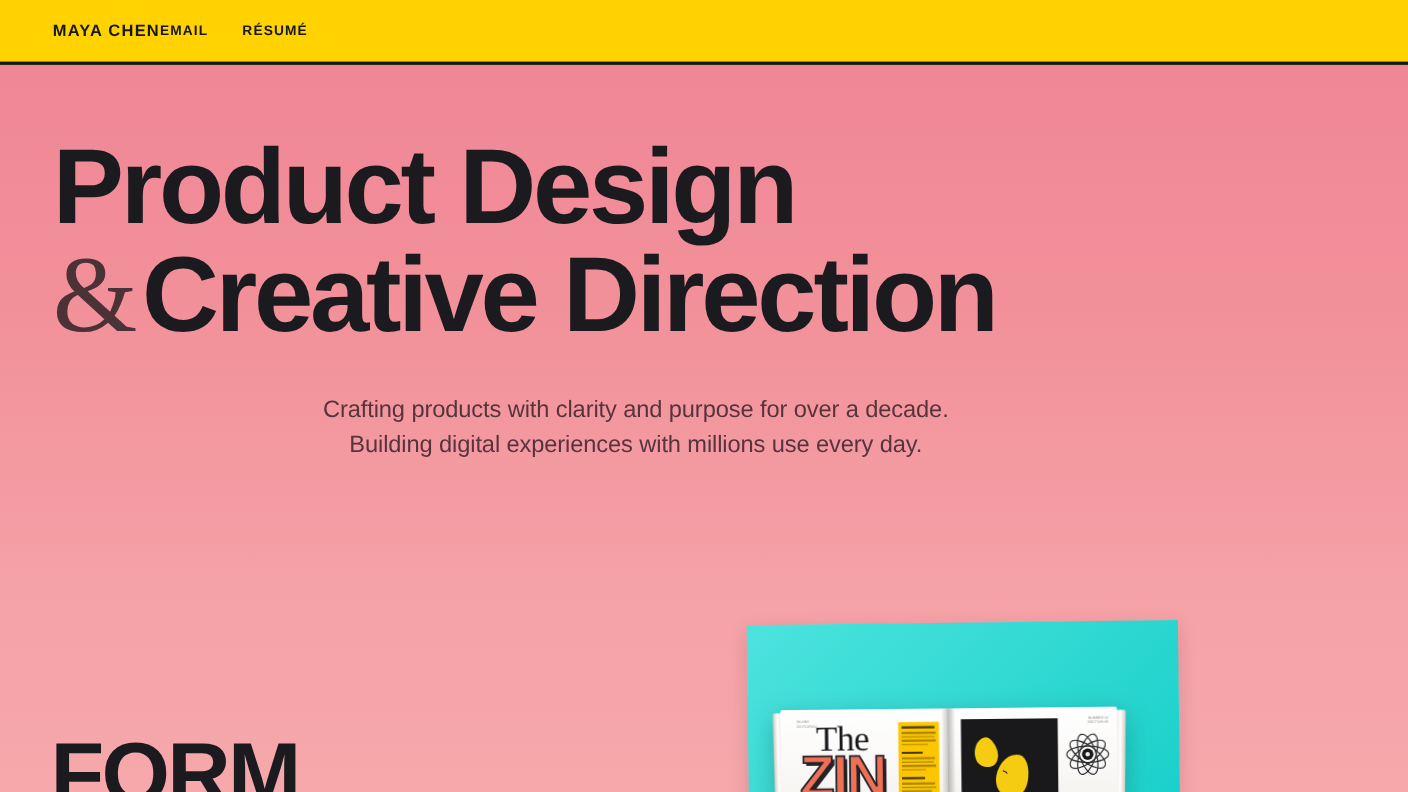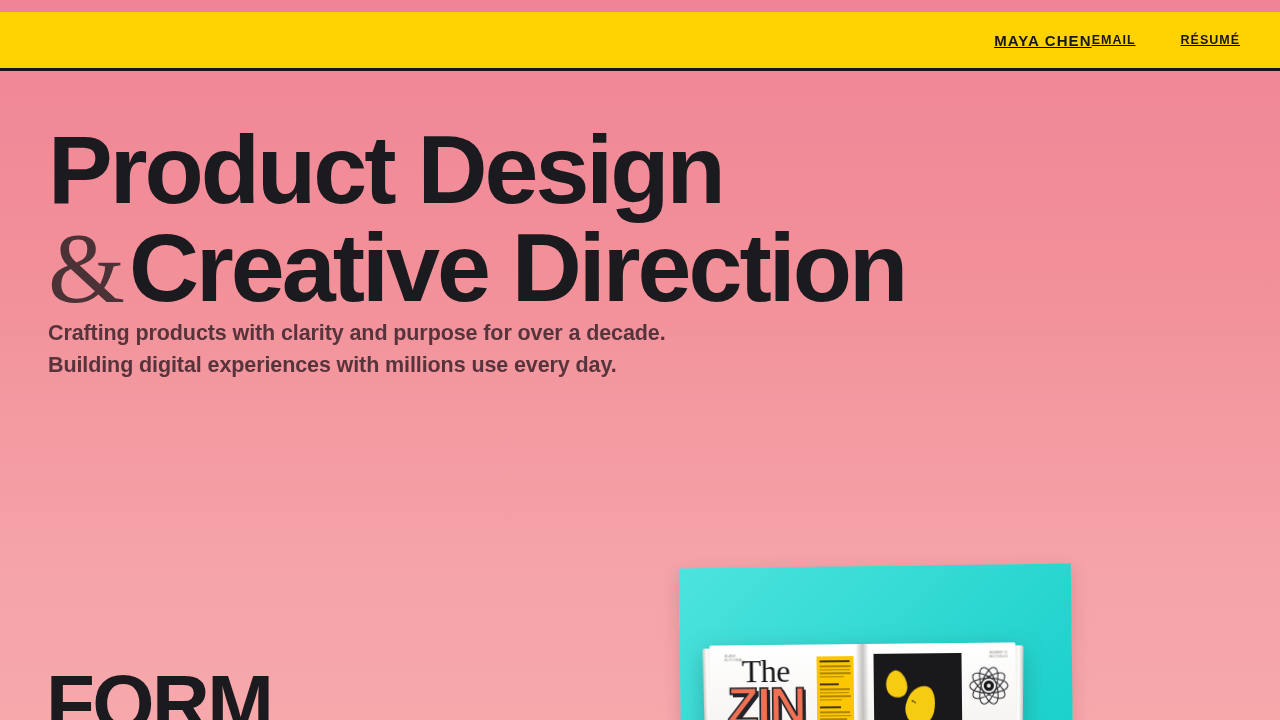--- a/index.html
+++ b/index.html
@@ -12,33 +12,32 @@
 
   
   .page-bg{
     position:absolute; inset:0;
     background:linear-gradient(180deg,#ef8496 0%, #f29099 38%, #f5a3a8 78%, #f6a8ab 100%);
     z-index:0;
   }
 
   
   .topbar{
-    position:absolute; top:12px; left:0; width:1280px; height:59px;
+    position:absolute; top:0; left:0; width:1280px; height:59px;
     background:#ffd200;
     border-bottom:3px solid #16161a;
-    display:flex; align-items:center; justify-content:flex-end;
+    display:flex; align-items:center; justify-content:flex-start;
     padding:0 40px 0 48px;
     z-index:40;
-    text-decoration:underline;
   }
   .brand{
     font-size:15px; font-weight:bold; letter-spacing:1.1px;
     color:#17171b; line-height:1; user-select:none;
   }
-  .nav-links{ display:flex; align-items:center; gap:45px; }
+  .nav-links{ display:flex; align-items:center; gap:31px; }
   .nav-link{
     font-size:12.5px; font-weight:bold; letter-spacing:1.0px;
     color:#17171b; text-decoration:none; line-height:1;
     cursor:pointer; white-space:nowrap;
   }
 
   
   .hero{
     position:absolute; top:59px; left:0; width:1108px; z-index:20;
     padding:62px 0 0 48px;
@@ -50,23 +49,25 @@
   }
   .amp{
     font-family:"Liberation Serif", serif;
     font-weight:normal;
     font-size:99px;
     color:#4a3236;
     letter-spacing:-2px;
     padding-right:6px;
   }
   .subhead{
-    font-size:21.5px; line-height:32px; font-weight:bold;
+    margin-top:38px;
+    font-size:21.5px; line-height:32px; font-weight:normal;
     color:#57343c;
     letter-spacing:-0.1px;
+    text-align:center;
   }
   .subhead .ln{ display:block; }
 
   
   .bigword{
     position:absolute; left:46px; top:664px; z-index:25;
     font-size:80px; font-weight:bold; letter-spacing:-2.5px;
     line-height:80px; color:#1b1b1f;
   }
 

